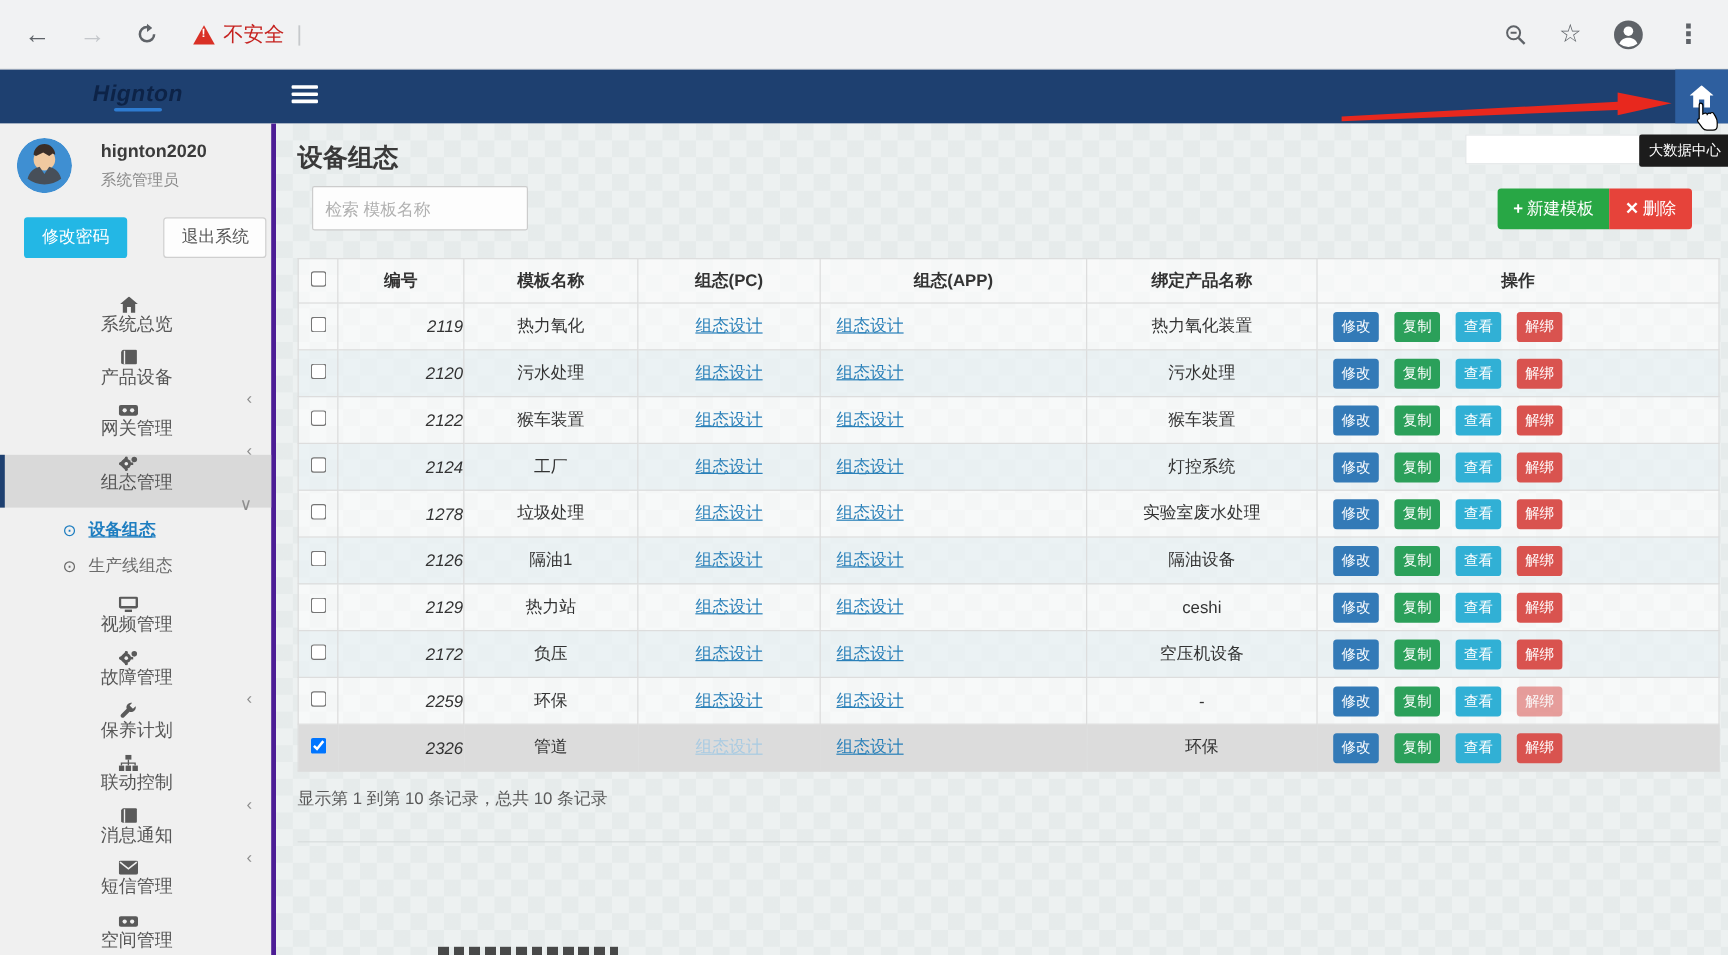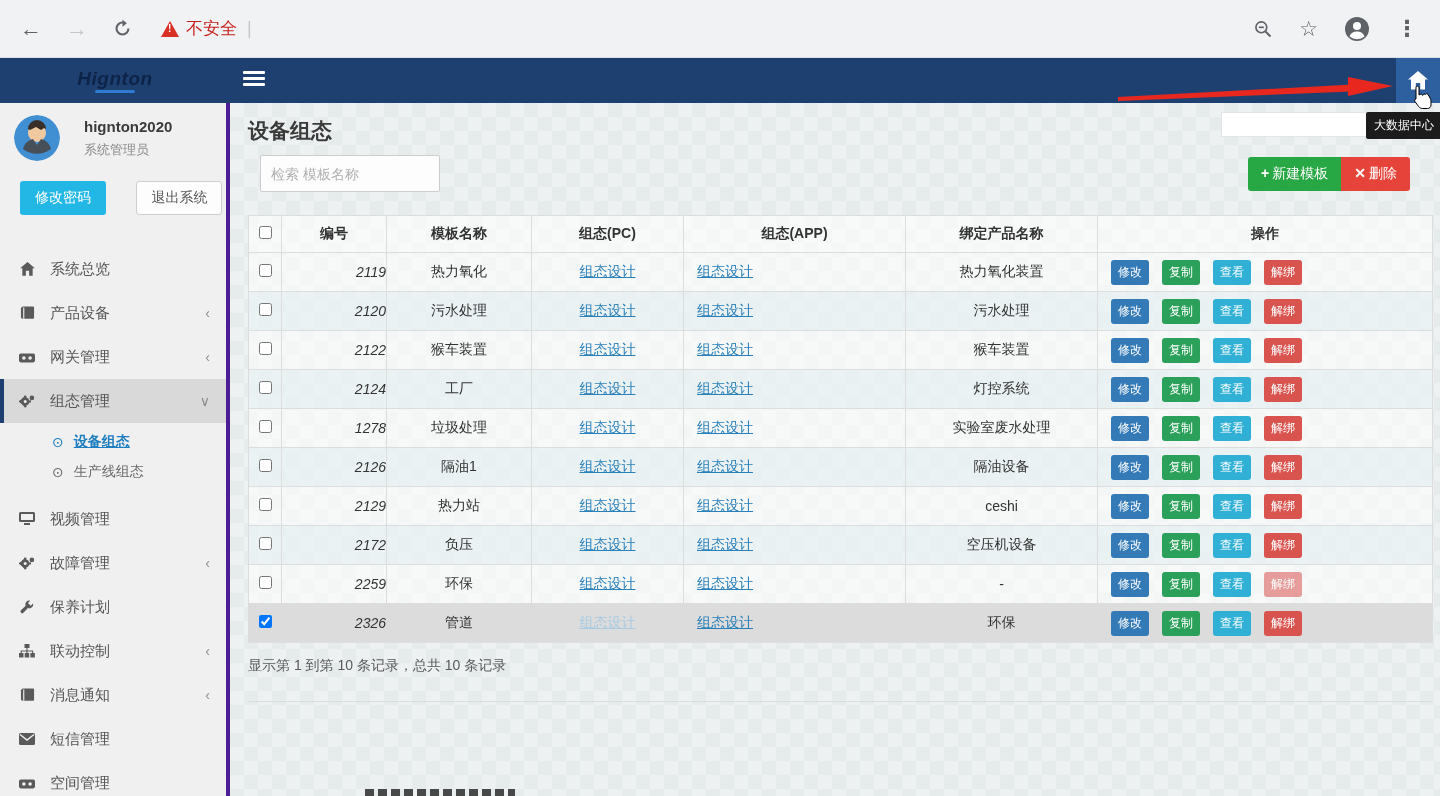--- a/index.html
+++ b/index.html
@@ -35,21 +35,21 @@
   .sidebar { position:absolute; left:0; top:103px; width:230px; height:693px; background:#f0f0f0; border-right:4px solid #4c1d95; }
   .userblock { position:relative; padding:12px 0 0 14px; height:72px; }
   .avatar { width:46px; height:46px; border-radius:50%; overflow:hidden; float:left; }
   .user-meta { margin-left:70px; padding-top:3px; }
   .user-name { font-size:15px; font-weight:bold; color:#3b3b3b; }
   .user-role { font-size:13px; color:#8a8a8a; margin-top:6px; }
   .user-btns { padding:6px 0 0 20px; height:46px; }
   .btn-pwd { display:inline-block; background:#23b7e5; color:#fff; border:none; font-size:14px; padding:8px 15px; border-radius:3px; cursor:pointer; }
   .btn-logout { display:inline-block; background:#fdfdfd; color:#555; border:1px solid #cfcfcf; font-size:14px; padding:7px 14px; border-radius:3px; margin-left:26px; cursor:pointer; }
   .menu { margin-top:26px; }
-  .menu-item { height:44px; display:flex; align-items:center; padding:0 16px 0 18px; font-size:15px; color:#565656; cursor:pointer; position:relative; }
+  .menu-item { height:44px; display:flex; align-items:center; padding:0 16px 0 18px; font-size:15px; color:#565656; cursor:pointer; position:relative;flex-direction:column; }
   .menu-item .micon { width:18px; margin-right:14px; display:flex; justify-content:center; }
   .menu-item .chev { margin-left:auto; color:#8d8d8d; font-size:14px; }
   .menu-item.active { background:#d9d9d9; border-left:4px solid #1e4070; padding-left:14px; }
   .submenu-item { height:30px; display:flex; align-items:center; padding-left:52px; font-size:14px; color:#6b6b6b; cursor:pointer; }
   .submenu-item .dot { margin-right:10px; font-size:14px; }
   .submenu-item.active { color:#1f7ec0; }
   .submenu-item.active .slabel { text-decoration:underline; color:#1f7ec0; font-weight:bold; }
   .submenu-wrap { padding:4px 0 10px 0; }
 
   

